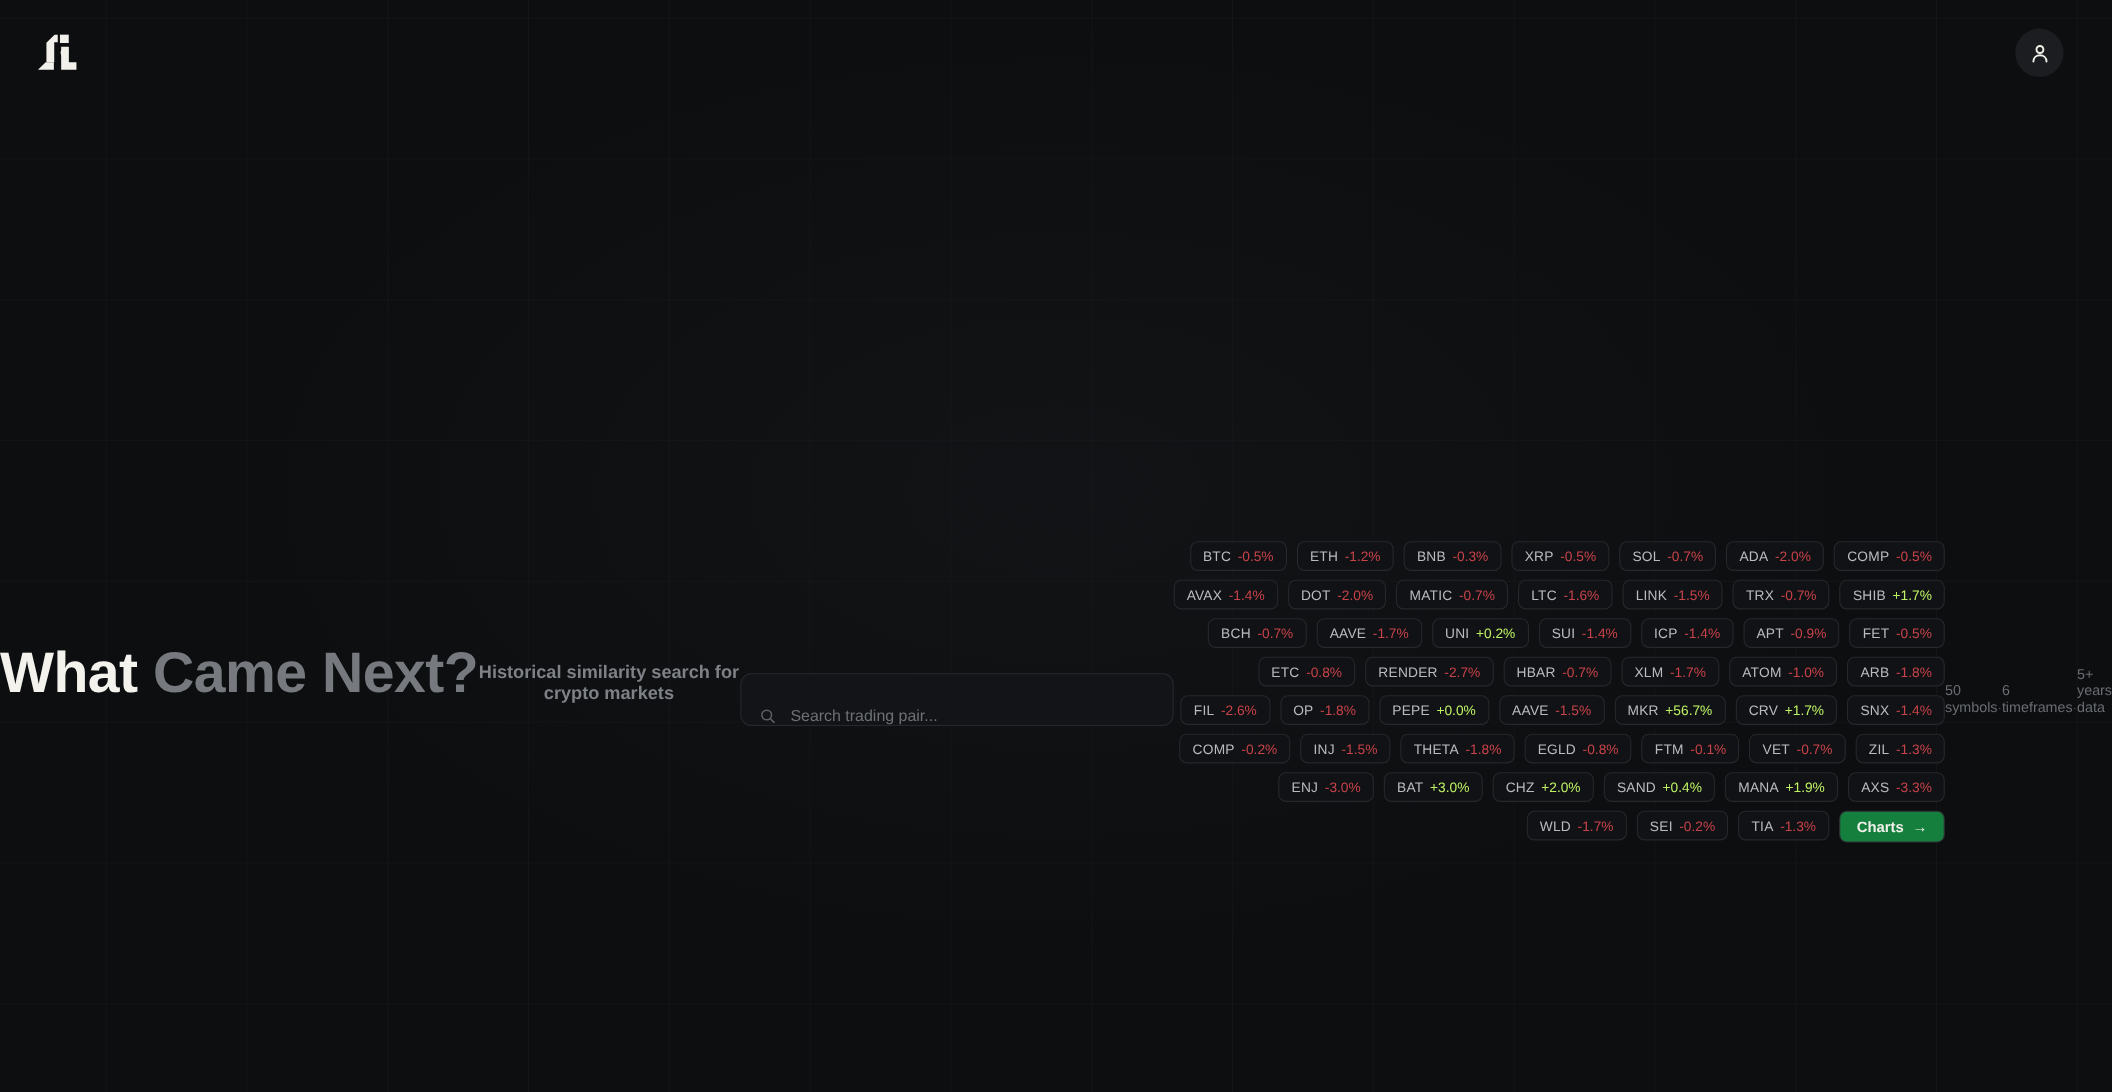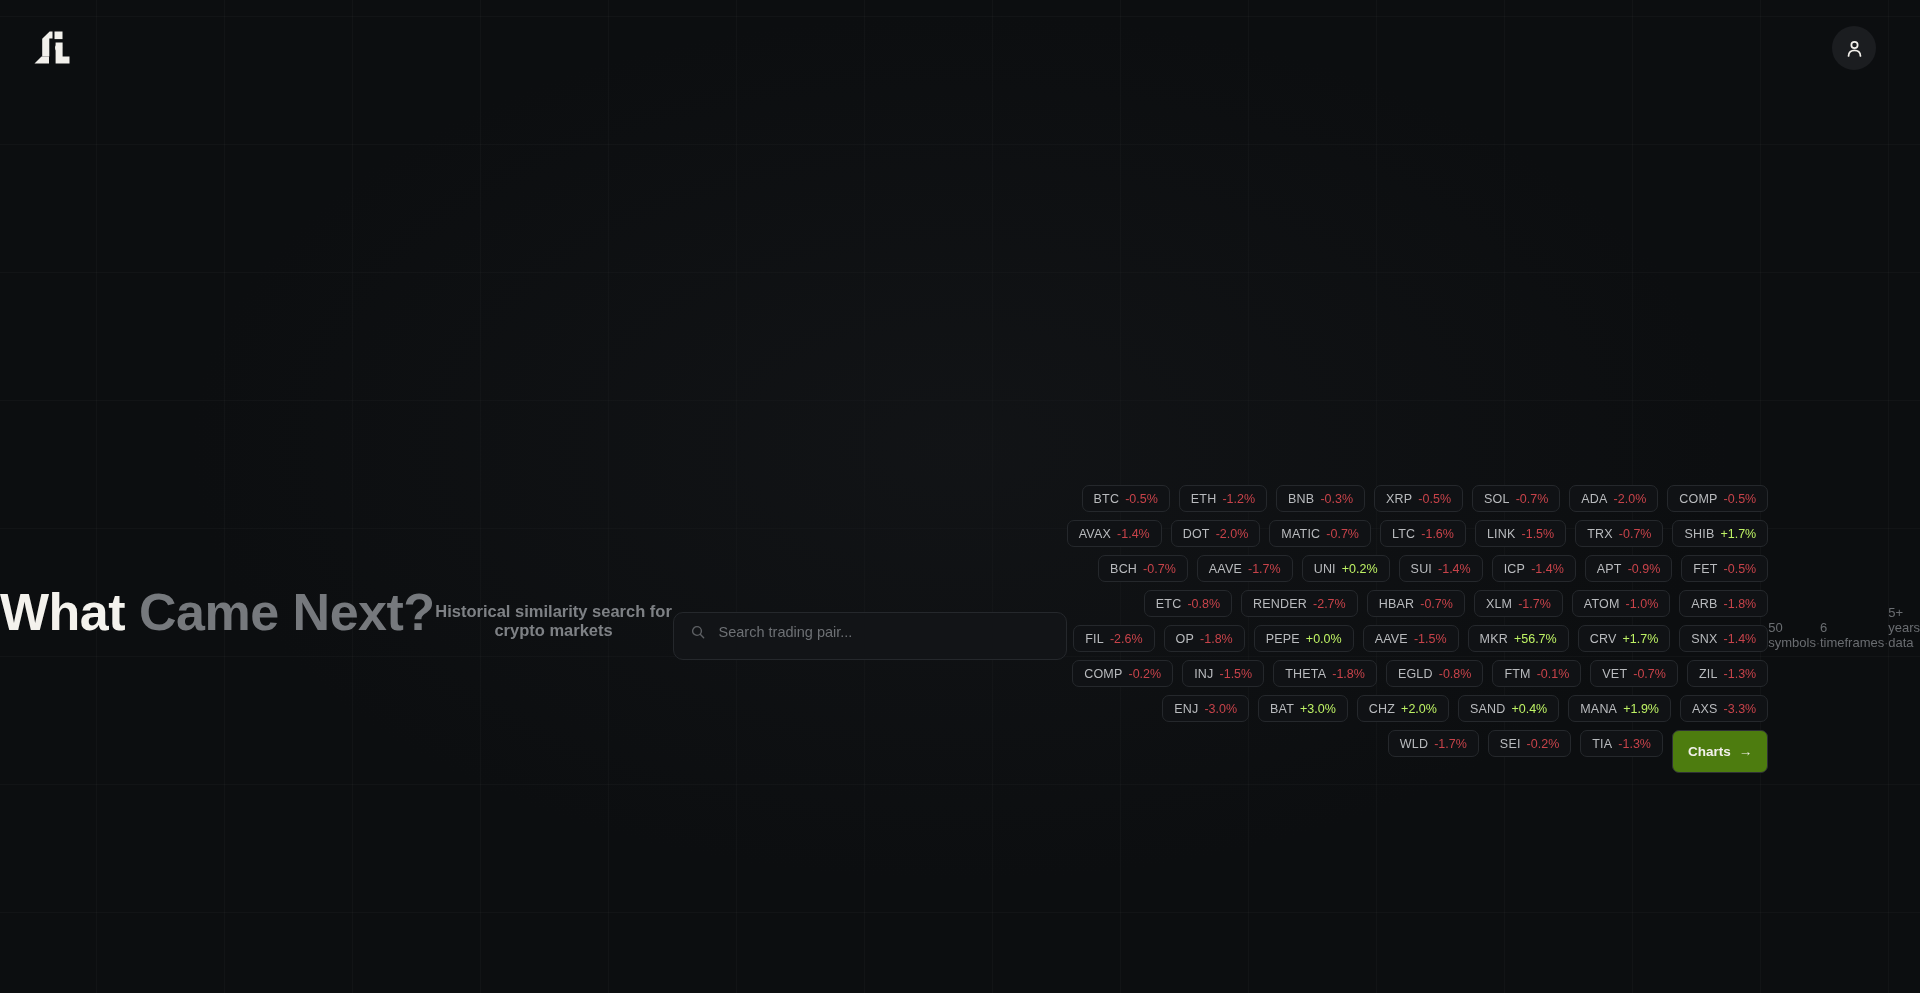--- a/index.html
+++ b/index.html
@@ -96,22 +96,22 @@
 
   
   #search-wrap {
     margin-top: 47px;
     width: 578px;
     height: 48px;
     background: #121417;
     border: 1px solid #25282c;
     border-radius: 10px;
     display: flex;
-    align-items: flex-start;
-    padding: 11px 16px;
+    align-items: flex-end;
+    padding: 0 16px;
   }
   #search-icon { width: 16px; height: 16px; flex: none; opacity: .55; }
   #search-input {
     flex: 1;
     background: transparent;
     border: none;
     outline: none;
     margin-left: 13px;
     font-family: "Liberation Sans", sans-serif;
     font-size: 14.5px;
@@ -140,24 +140,24 @@
     font-size: 12.5px;
     cursor: pointer;
     white-space: nowrap;
   }
   .chip .sym { color: #b9bbbe; letter-spacing: .2px; }
   .chip .chg { font-size: 12.5px; }
   .chg.up   { color: #bef264; }
   .chg.down { color: #c8434a; }
 
   .chip.cta {
-    background: #4d7c0f;
+    background: #15803d;
     border-color: #2e3135;
     padding: 0 15px;
-    height: 43px;
+    height: 29px;
     font-size: 13.5px;
     font-weight: 700;
     color: #f2f0eb;
     gap: 8px;
   }
   .chip.cta .cta-label { color: #f2f0eb; }
   .chip.cta .cta-arrow { color: #f2f0eb; font-weight: 400; }
 
   
   #footer-stats {

